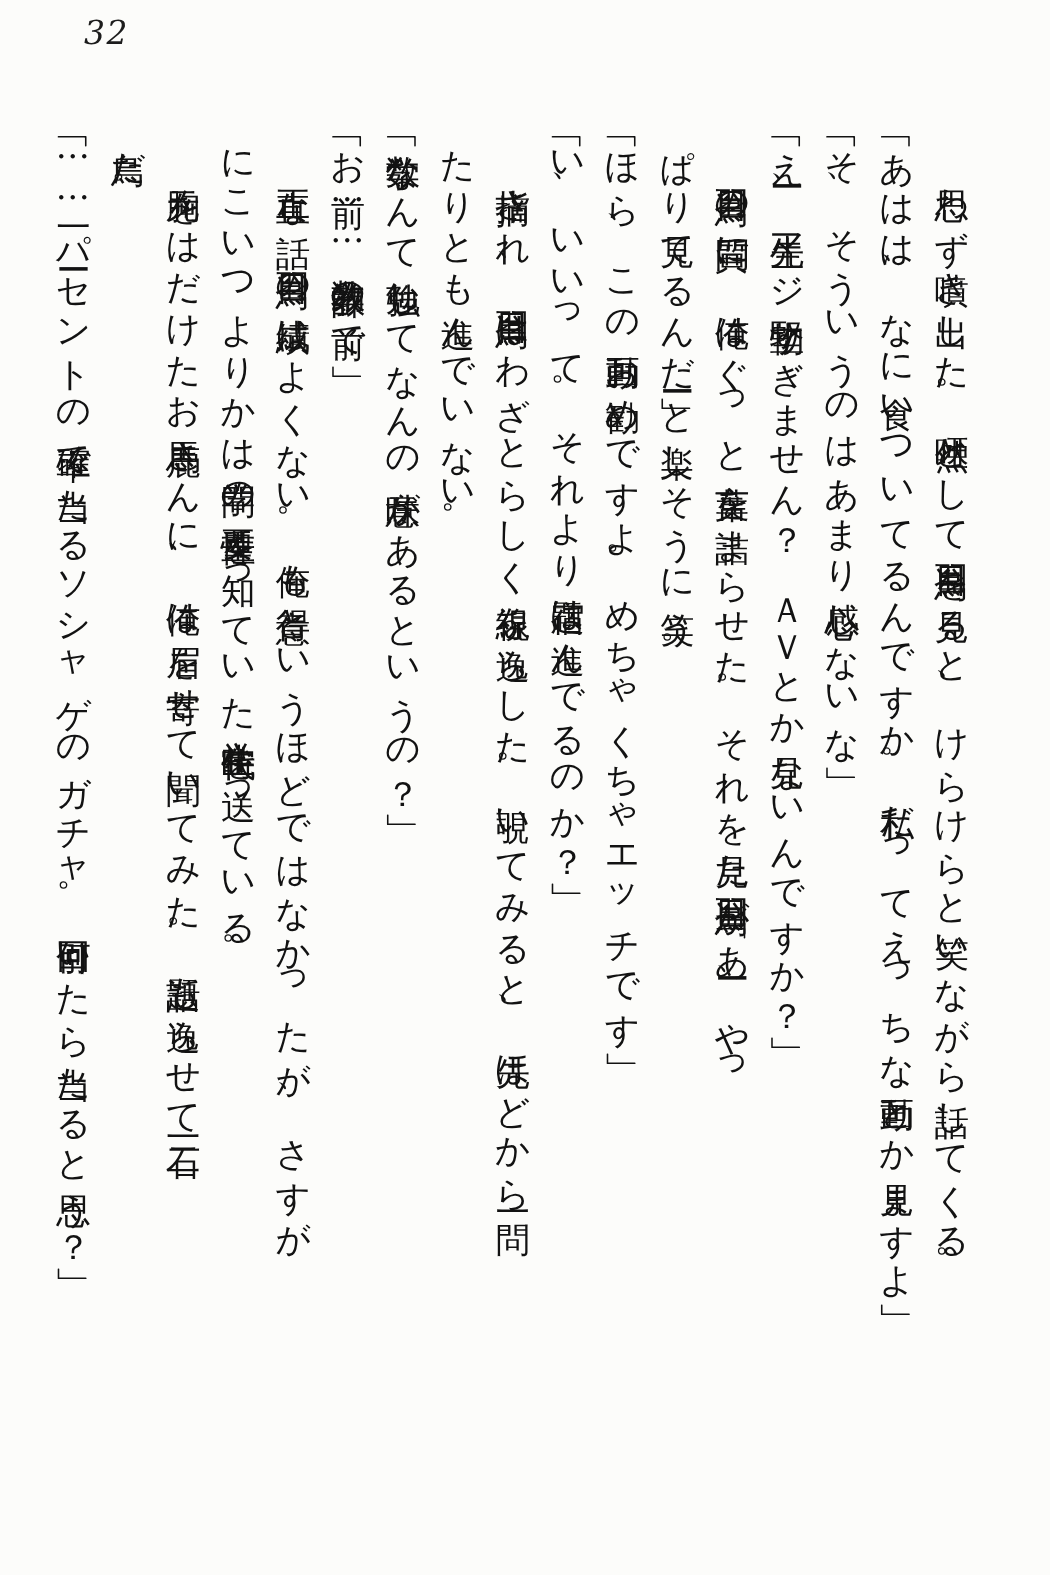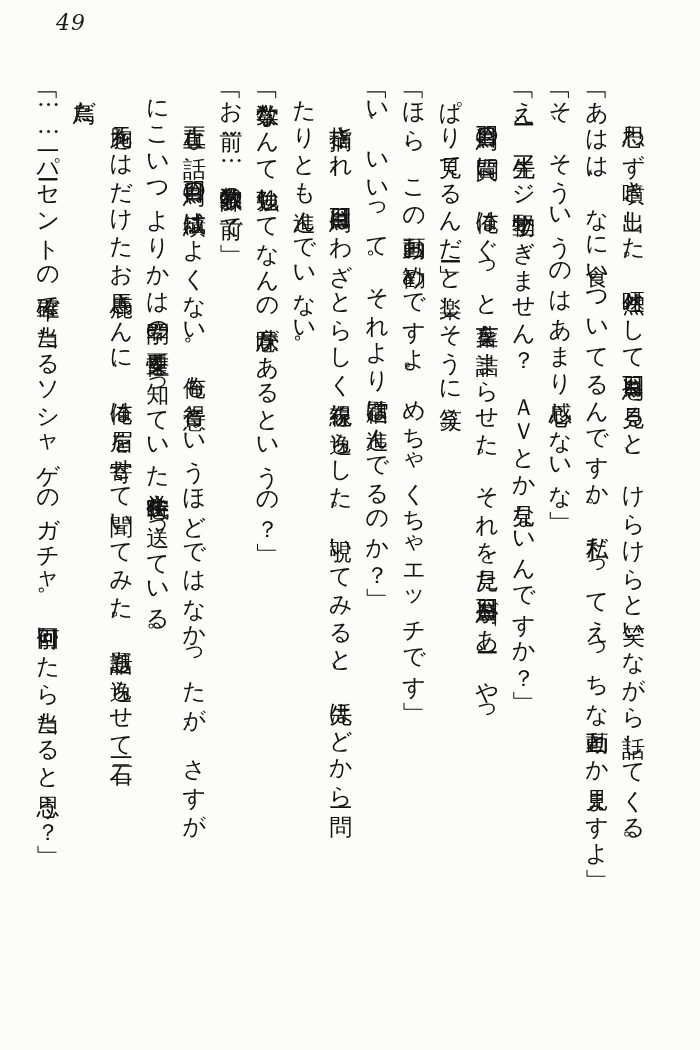--- a/index.html
+++ b/index.html
@@ -43,21 +43,21 @@
   .line {
     margin: 0;
     padding: 0;
     white-space: nowrap;
   }
 </style>
 </head>
 <body>
 
 <div class="page">
-  <div class="page-number">49</div>
+  <div class="page-number">32</div>
 
   <div class="text-block">
     <p class="line">　思わず噴き出した。唖然として羽目鳥を見ると、けらけらと笑いながら話してくる。</p>
     <p class="line">「あはは、なに食いついてるんですか。私だってえっちな動画とか見ますよ」</p>
     <p class="line">「そ、そういうのはあまり感心しないな」</p>
     <p class="line">「えー、先生マジ堅物すぎません？　ＡＶとか見ないんですか？」</p>
     <p class="line">　羽目鳥の質問に、俺はぐっと言葉を詰まらせた。それを見た羽目鳥が「あー、やっ</p>
     <p class="line">ぱり見てるんだー」と楽しそうに笑う。</p>
     <p class="line">「ほら、この動画お勧めですよ。めちゃくちゃエッチです」</p>
     <p class="line">「い、いいって。それより宿題は進んでるのか？」</p>

